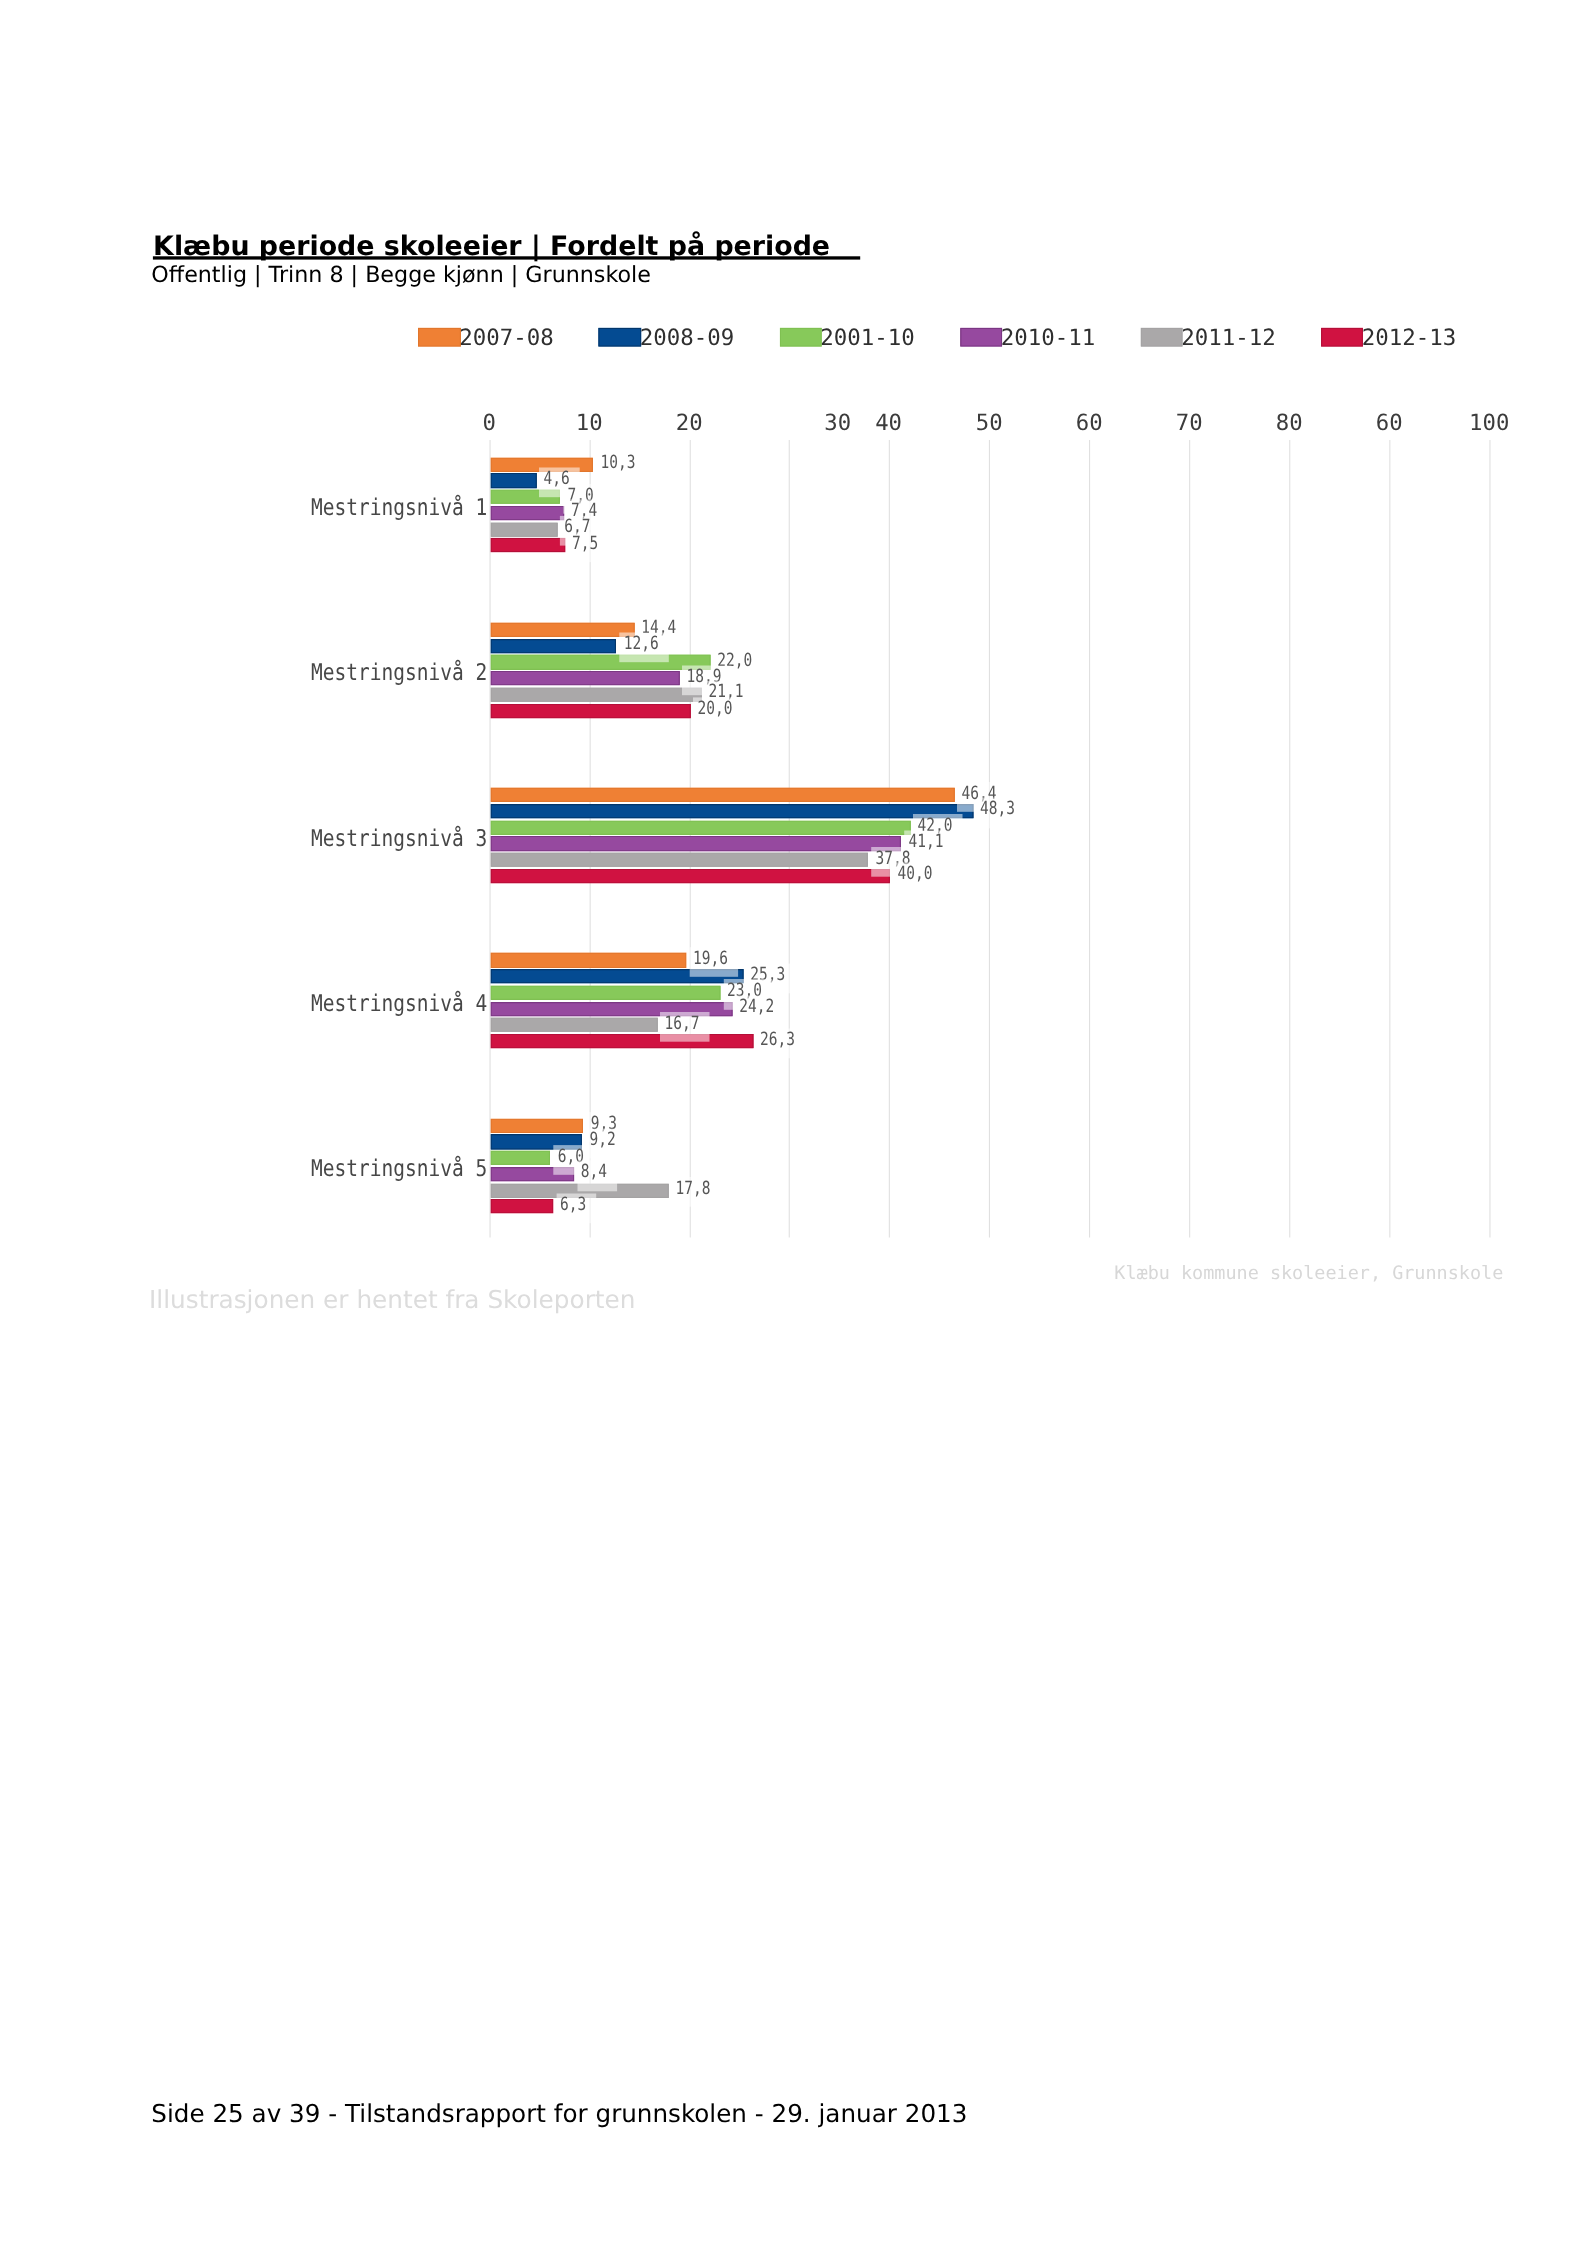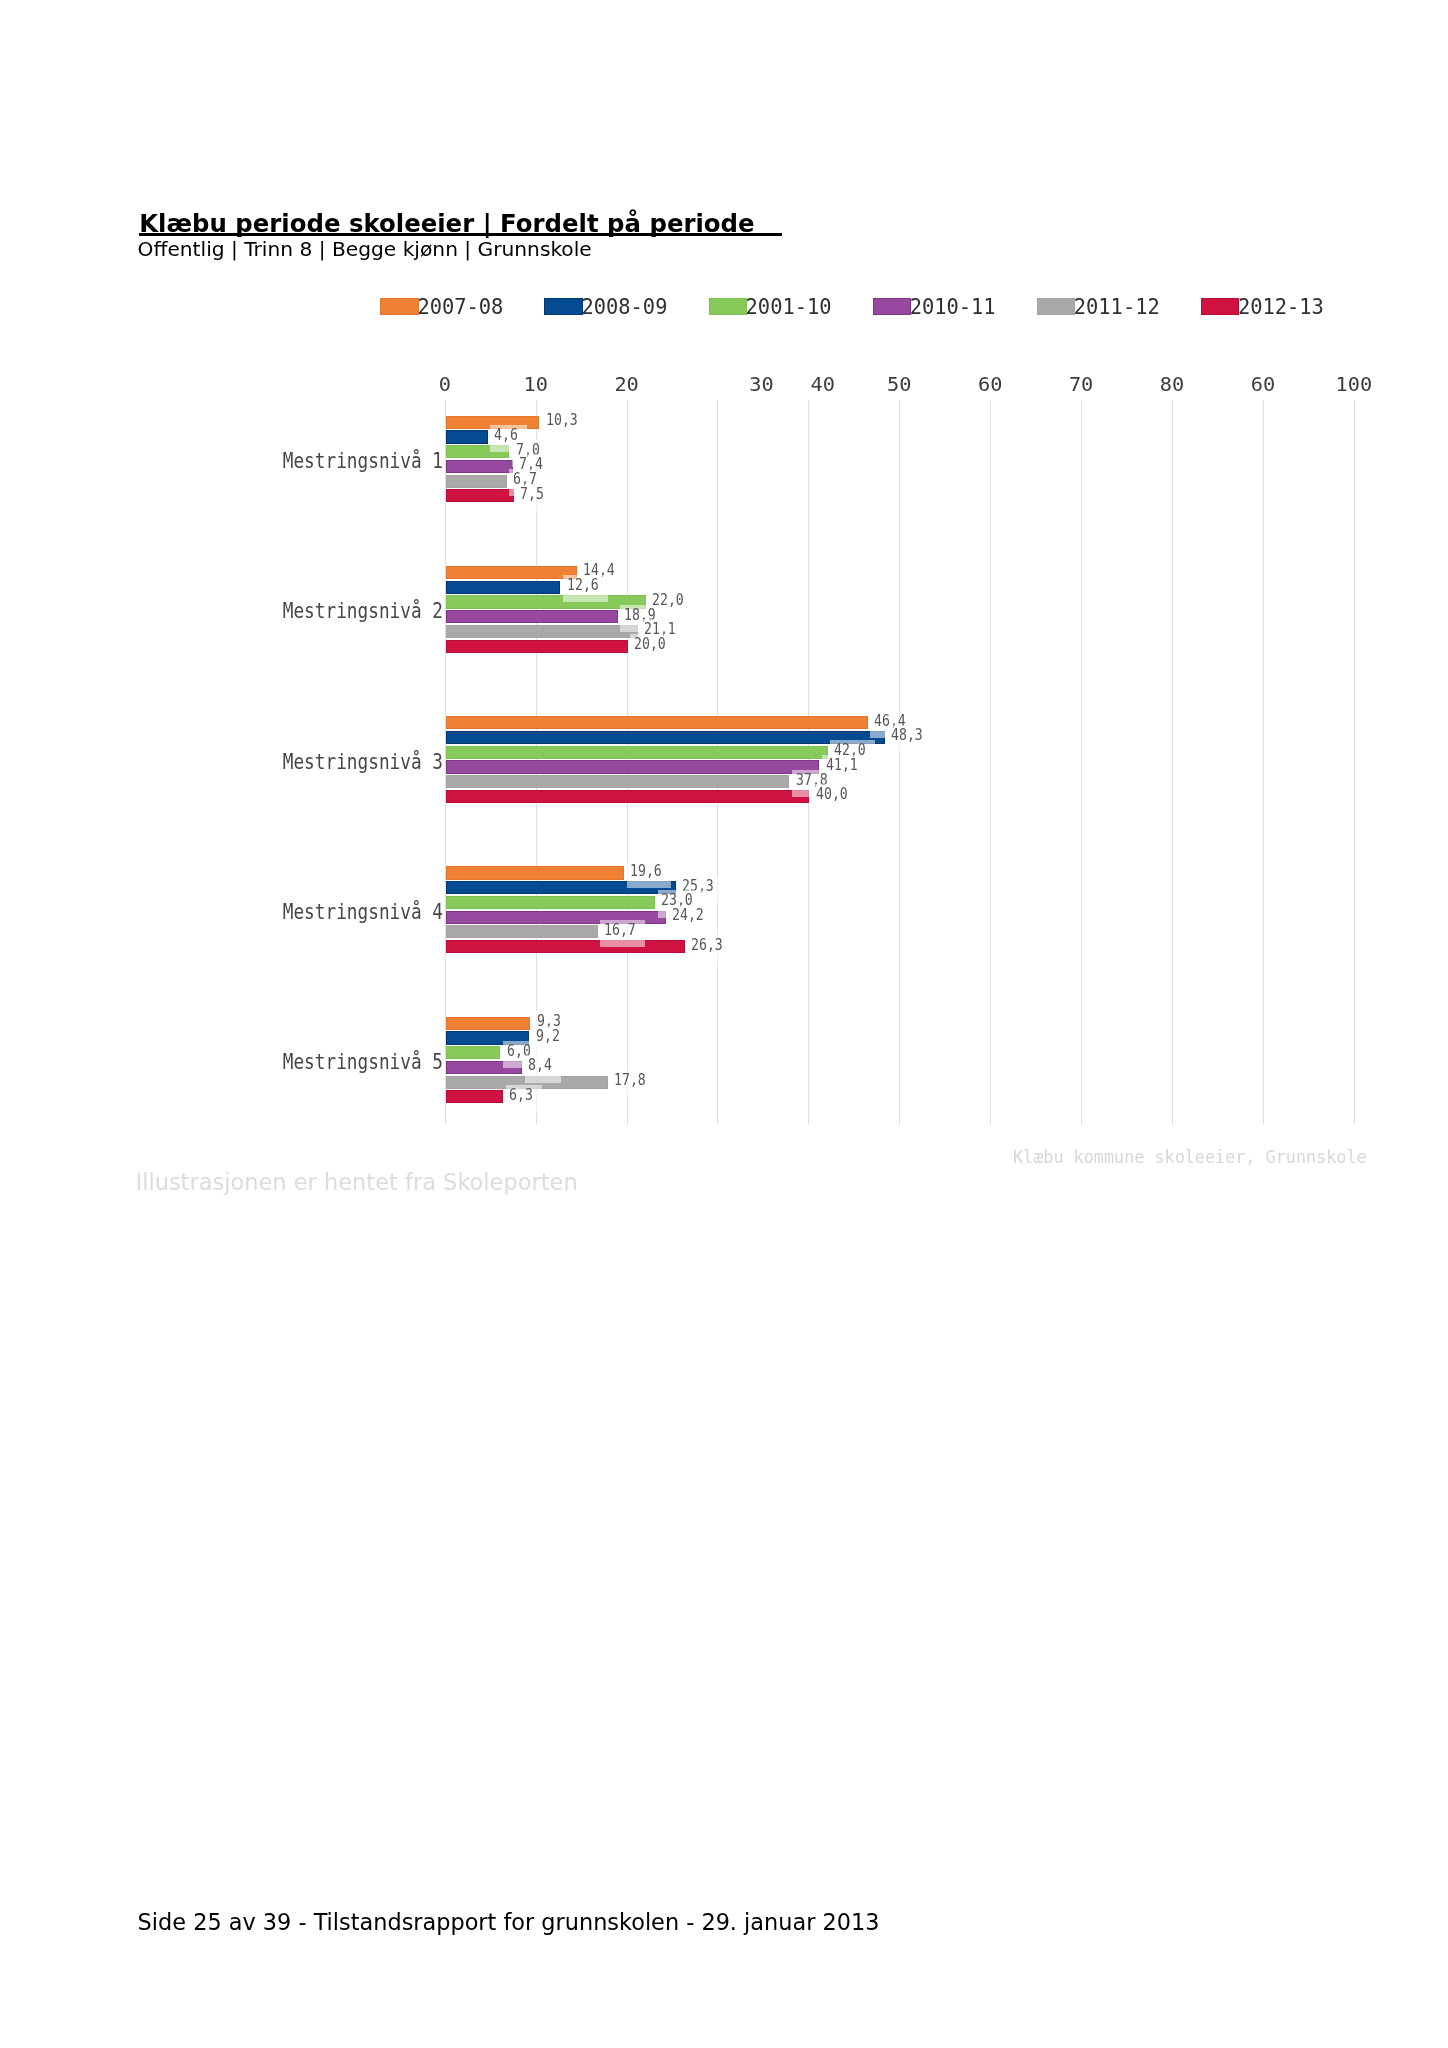--- a/index.html
+++ b/index.html
@@ -86,21 +86,21 @@
     <div id="plot">
         <div class="gl" style="left: 0px;"></div>
         <div class="axtick" style="left: 0px;">0</div>
         <div class="gl" style="left: 90.9px;"></div>
         <div class="axtick" style="left: 90.9px;">10</div>
         <div class="gl" style="left: 181.8px;"></div>
         <div class="axtick" style="left: 181.8px;">20</div>
         <div class="gl" style="left: 272.7px;"></div>
         <div class="axtick" style="left: 272.7px; margin-left: 44px;">30</div>
         <div class="gl" style="left: 363.6px;"></div>
-        <div class="axtick" style="left: 378px;">40</div>
+        <div class="axtick" style="left: 363px;">40</div>
         <div class="gl" style="left: 454.5px;"></div>
         <div class="axtick" style="left: 454.5px;">50</div>
         <div class="gl" style="left: 545.4px;"></div>
         <div class="axtick" style="left: 545.4px;">60</div>
         <div class="gl" style="left: 636.3px;"></div>
         <div class="axtick" style="left: 636.3px;">70</div>
         <div class="gl" style="left: 727.2px;"></div>
         <div class="axtick" style="left: 727.2px;">80</div>
         <div class="gl" style="left: 818.1px;"></div>
         <div class="axtick" style="left: 818.1px;">60</div>

